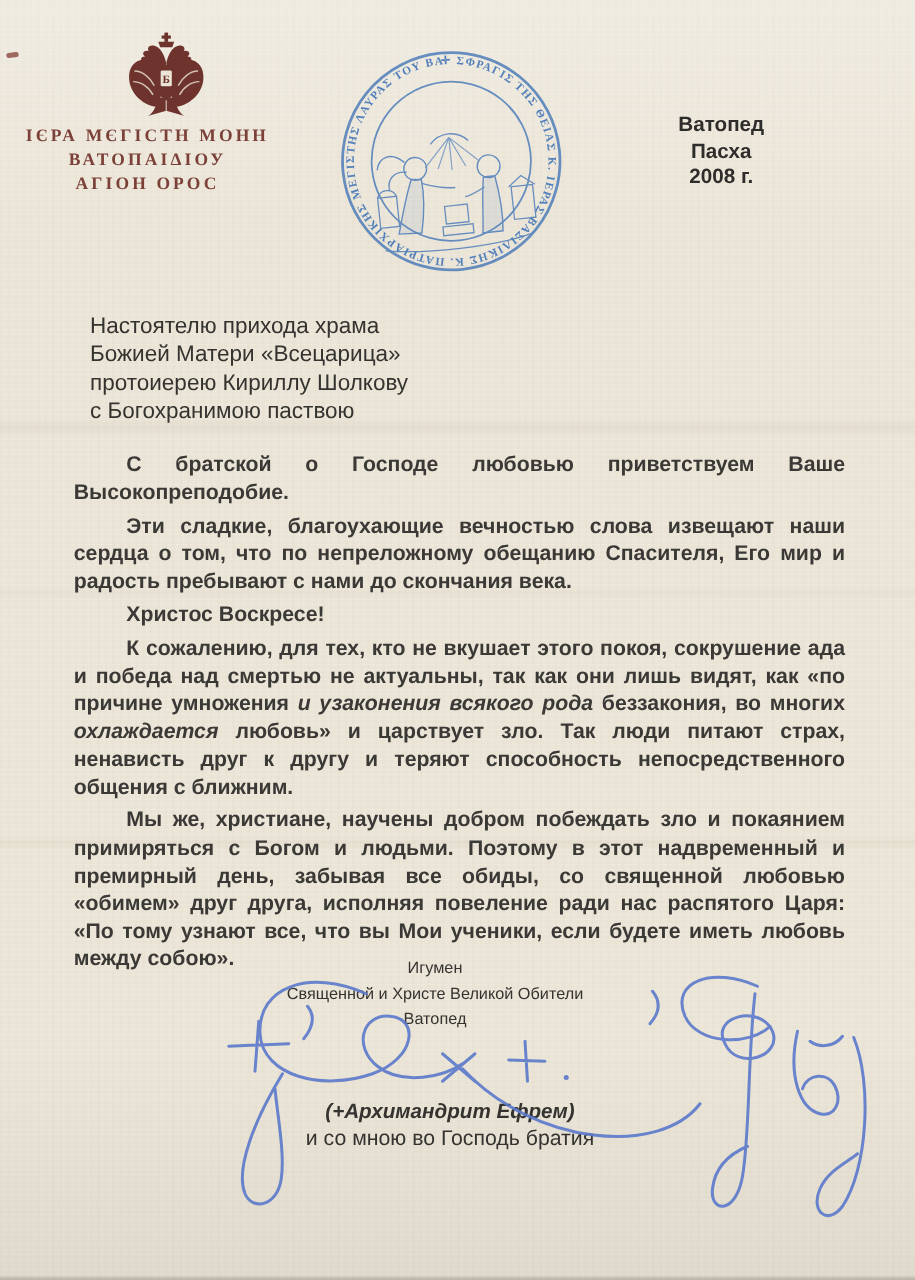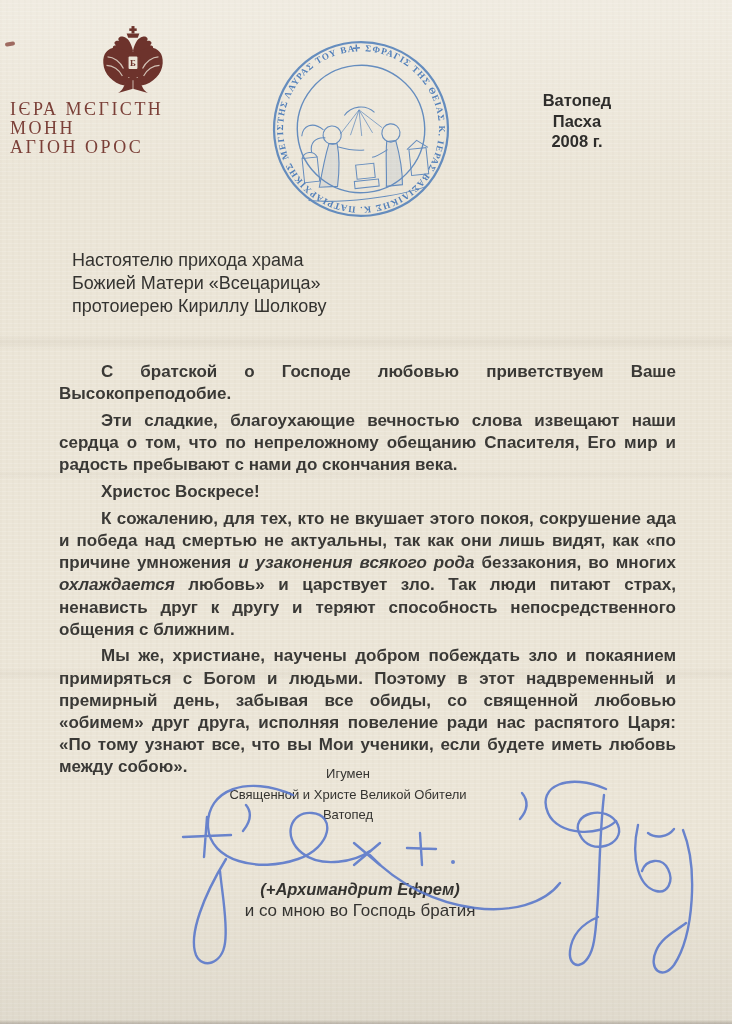--- a/index.html
+++ b/index.html
@@ -17,23 +17,23 @@
     color:#3a3936;
   }
   .streak{position:absolute;left:0;width:100%;background:linear-gradient(180deg,rgba(0,0,0,0),rgba(90,75,55,.05),rgba(0,0,0,0));}
   .edge-bottom{position:absolute;left:0;bottom:0;width:100%;height:4px;background:linear-gradient(180deg,rgba(0,0,0,0),rgba(60,50,40,.25));}
   .corner-dash{position:absolute;left:5px;top:42px;width:10px;height:4px;background:#8a4a40;border-radius:2px;transform:rotate(-8deg);opacity:.8;}
 
   
   .emblem{position:absolute;left:99px;top:25px;width:68px;height:70px;}
   .monastery{
     position:absolute;left:10px;top:100px;width:216px;
-    text-align:left;color:#7b4038;
+    text-align:center;color:#7b4038;
     font-family:"Liberation Serif", serif;
-    font-weight:normal;font-size:18px;line-height:19px;letter-spacing:2.5px;
+    font-weight:bold;font-size:14px;line-height:19px;letter-spacing:2.5px;
   }
   .seal{position:absolute;left:271px;top:39px;width:180px;height:180px;transform:rotate(-6deg);opacity:.92;}
   .dateline{
     position:absolute;left:527px;top:90px;width:100px;
     text-align:center;font-weight:bold;font-size:16.5px;line-height:20.5px;color:#2e2d2b;
   }
 
   
   .addressee{position:absolute;left:72px;top:249px;font-size:18px;line-height:22.8px;color:#343330;}
 
@@ -93,20 +93,21 @@
         <path d="M32 52 L32 63" stroke="#ebe5d7" stroke-width="1" opacity=".7"></path>
       </g>
 
       <rect x="27.2" y="29" width="9.6" height="13" rx="1.5" fill="#ebe5d7" stroke="#6d332c" stroke-width="1.2"></rect>
       <text x="32" y="38.8" text-anchor="middle" font-size="8.5" font-family="Liberation Serif, serif" font-weight="bold" fill="#6d332c">Б</text>
     </svg>
   </div>
 
   <div class="monastery">
     <div>ІЄРА МЄГІСТН МОНН</div>
+    <div>ВАТОПАІΔІОУ</div>
     <div>АГІОН ОРОС</div>
   </div>
 
   <div class="seal">
     <svg viewBox="0 0 178 178" width="180" height="180">
       <g stroke="#4678b8" fill="none" opacity=".88">
         <circle cx="89" cy="89" r="86" stroke-width="2.2"></circle>
         <circle cx="89" cy="89" r="63" stroke-width="1.4"></circle>
 
         <path d="M74 74 A20 20 0 0 1 104 74" stroke-width="1.1"></path>
@@ -146,20 +147,21 @@
   <div class="dateline">
     <div>Ватопед</div>
     <div>Пасха</div>
     <div>2008 г.</div>
   </div>
 
   <div class="addressee">
     <div>Настоятелю прихода храма</div>
     <div>Божией Матери «Всецарица»</div>
     <div>протоиерею Кириллу Шолкову</div>
+    <div>с Богохранимою паствою</div>
   </div>
 
   <div class="body-text" id="body-paragraphs">
       <p><span>С братской о Господе любовью приветствуем Ваше Высокопреподобие.</span></p>
       <p><span>Эти сладкие, благоухающие вечностью слова извещают наши сердца о том, что по непреложному обещанию Спасителя, Его мир и радость пребывают с нами до скончания века.</span></p>
       <p><span>Христос Воскресе!</span></p>
       <p><span>К сожалению, для тех, кто не вкушает этого покоя, сокрушение ада и победа над смертью не актуальны, так как они лишь видят, как «по причине умножения </span><span class="it">и узаконения всякого рода</span><span> беззакония, во многих </span><span class="it">охлаждается</span><span> любовь» и царствует зло. Так люди питают страх, ненависть друг к другу и теряют способность непосредственного общения с ближним.</span></p>
       <p><span>Мы же, христиане, научены добром побеждать зло и покаянием примиряться с Богом и людьми. Поэтому в этот надвременный и премирный день, забывая все обиды, со священной любовью «обимем»  друг друга, исполняя повеление ради нас распятого Царя: «По тому узнают все, что вы Мои ученики, если будете иметь любовь между собою».</span></p>
     </div>
 

